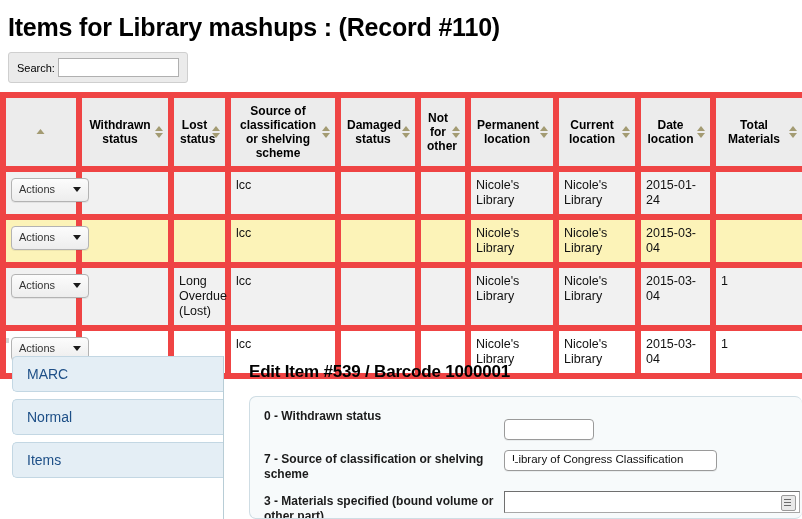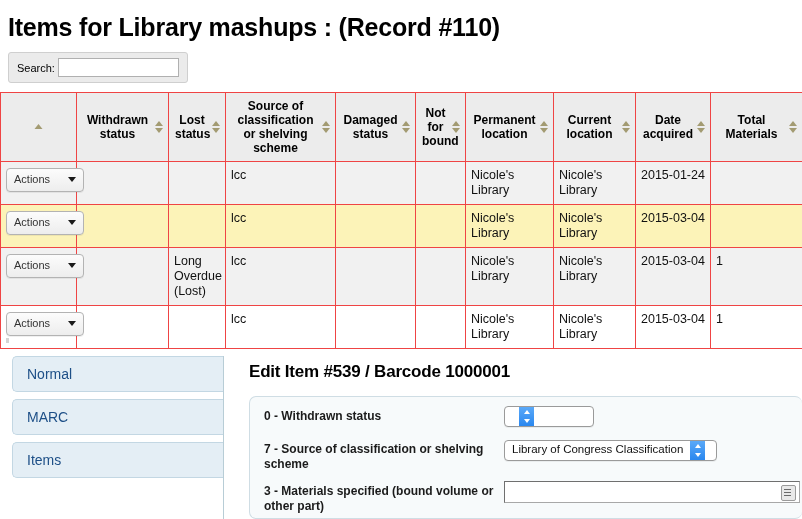--- a/index.html
+++ b/index.html
@@ -56,21 +56,21 @@
 
   
   #items-table {
     border-collapse: collapse;
     table-layout: fixed;
     width: 802px;
     margin-top: 9px;
     font-size: 12px;
   }
   #items-table th, #items-table td {
-    border: 1px solid #ef4444;
+    border: 6px solid #ef4444;
     vertical-align: top;
     padding: 5px 6px;
     box-sizing: border-box;
   }
   #items-table thead th {
     background: #ececec;
     text-align: center;
     font-weight: bold;
     font-size: 12px;
     line-height: 14px;
@@ -215,20 +215,21 @@
     display: inline-flex;
     align-items: stretch;
     border: 1px solid #9a9a9a;
     border-radius: 4px;
     background: #ffffff;
     height: 19px;
     box-shadow: 0 1px 0 rgba(0,0,0,0.05);
     overflow: hidden;
     max-width: 100%;
     cursor: pointer;
+    flex-direction: column;
   }
   .mac-select .sel-txt {
     font-size: 11.5px;
     color: #111;
     padding: 0 7px;
     line-height: 17px;
     white-space: nowrap;
     overflow: hidden;
   }
   .mac-select .sel-btn {
@@ -361,42 +362,42 @@
           </span>
       </th>
       <th>
         <span>Damaged status</span>
         <span class="sort-ind">
             <span class="up"></span>
             <span class="dn"></span>
           </span>
       </th>
       <th>
-        <span>Not for bound</span>
+        <span>Not for other</span>
         <span class="sort-ind">
             <span class="up"></span>
             <span class="dn"></span>
           </span>
       </th>
       <th>
         <span>Permanent location</span>
         <span class="sort-ind">
             <span class="up"></span>
             <span class="dn"></span>
           </span>
       </th>
       <th>
         <span>Current location</span>
         <span class="sort-ind">
             <span class="up"></span>
             <span class="dn"></span>
           </span>
       </th>
       <th>
-        <span>Date acquired</span>
+        <span>Date location</span>
         <span class="sort-ind">
             <span class="up"></span>
             <span class="dn"></span>
           </span>
       </th>
       <th>
         <span>Total Materials</span>
         <span class="sort-ind">
             <span class="up"></span>
             <span class="dn"></span>
@@ -466,24 +467,24 @@
         <td>1</td>
       </tr>
     </tbody>
 </table>
 
 <div id="bottom">
   <div id="artifact"></div>
 
   <div id="tab-rail">
     <div class="tab-item">
+      <span>MARC</span>
+    </div>
+    <div class="tab-item">
       <span>Normal</span>
-    </div>
-    <div class="tab-item">
-      <span>MARC</span>
     </div>
     <div class="tab-item">
       <span>Items</span>
     </div>
   </div>
 
   <div id="edit-title">Edit Item #539 / Barcode 1000001</div>
 
   <div id="edit-panel">
 

